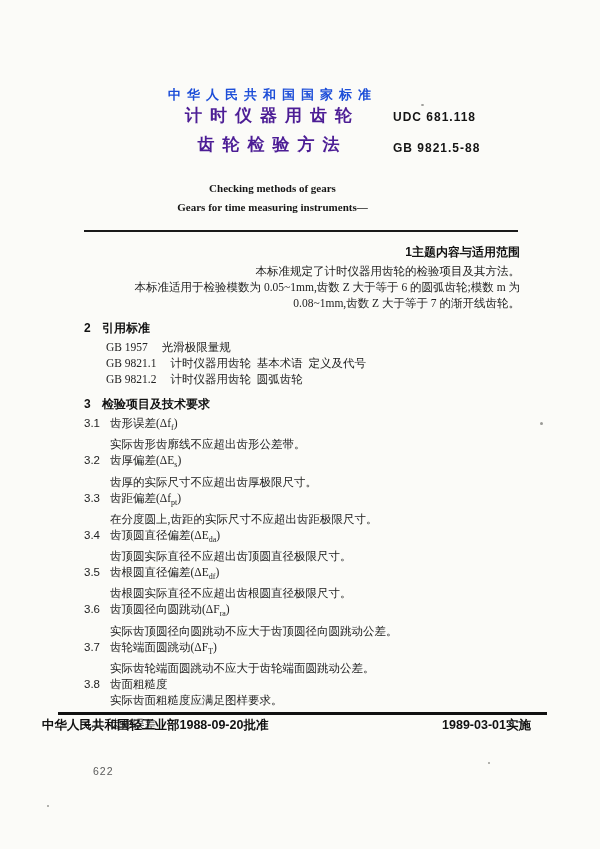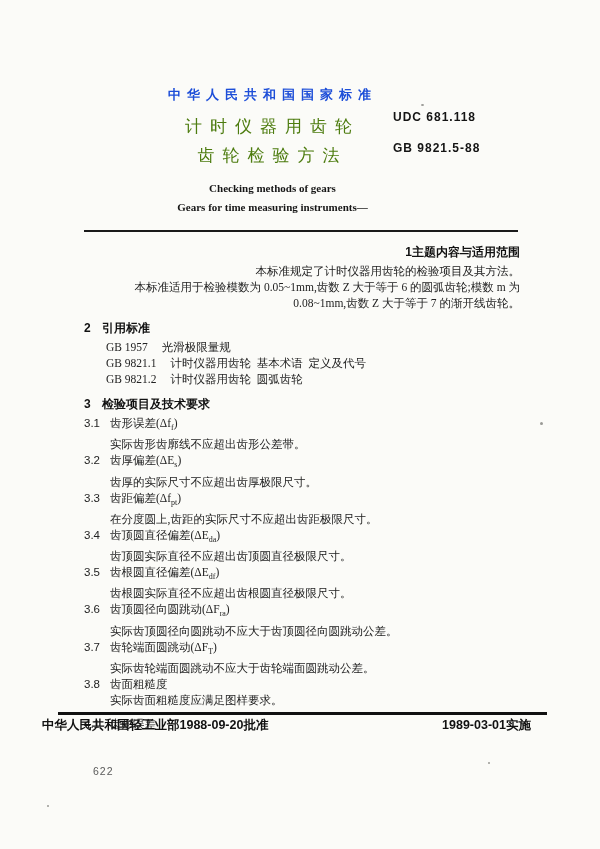--- a/index.html
+++ b/index.html
@@ -8,22 +8,22 @@
     background:#fbfbf8; color:#1d1d1d; overflow:hidden;
     font-family:"Liberation Serif","DejaVu Serif",serif;
   }
   
   .hdr-center { position:absolute; left:0; width:545px; text-align:center; }
   .std-label {
     top:86px; font-size:13px; font-weight:bold; letter-spacing:6px;
     font-family:"Liberation Sans","DejaVu Sans",sans-serif; color:#1d4ed8;
   }
   .title-cn {
-    top:112px; font-size:17px; font-weight:normal; letter-spacing:8px;
-    line-height:29px; font-family:"Liberation Sans","DejaVu Sans",sans-serif; color:#4d7c0f;
+    top:101px; font-size:17px; font-weight:bold; letter-spacing:8px;
+    line-height:29px; font-family:"Liberation Sans","DejaVu Sans",sans-serif; color:#4c1d95;
   }
   .title-en {
     top:179px; font-size:11px; font-weight:bold; line-height:19px; color:#161616;
   }
   .codes {
     position:absolute; left:393px; top:110px; font-size:12px; font-weight:bold;
     letter-spacing:1px; color:#141414;
     font-family:"Liberation Sans","DejaVu Sans",sans-serif;
   }
   .codes .code-line { margin-bottom:17px; }

